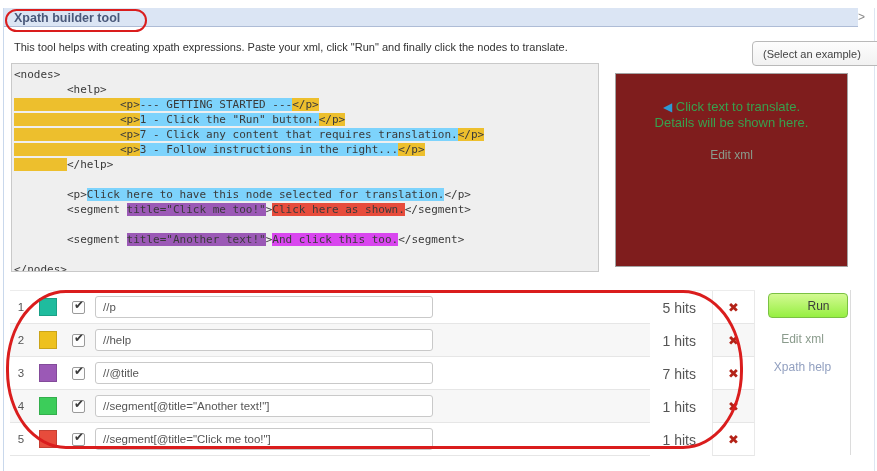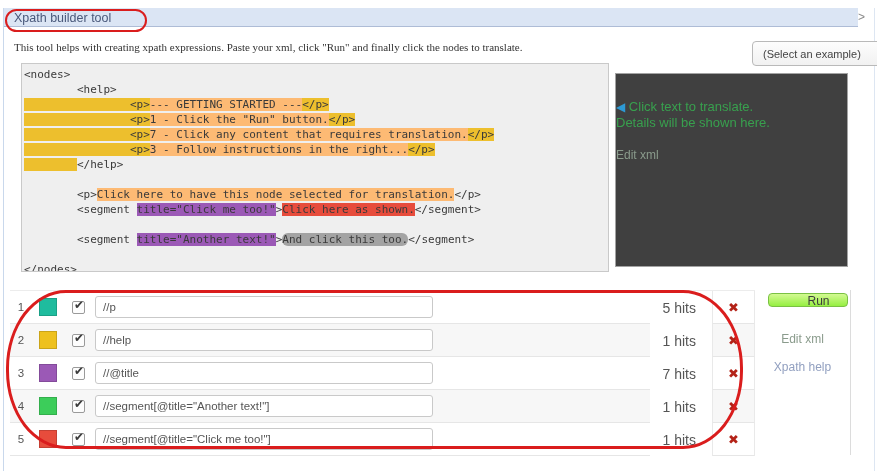--- a/index.html
+++ b/index.html
@@ -4,52 +4,52 @@
 <style>
   * { margin:0; padding:0; box-sizing:border-box; }
   body { background:#fff; font-family:"Liberation Sans", sans-serif; }
   .page { position:relative; width:877px; height:471px; background:#fff; overflow:hidden; }
 
   
   .panel-border-left  { position:absolute; left:3px;  top:8px; bottom:0; width:1px; background:#c9d8ec; }
   .panel-border-right { position:absolute; left:874px; top:8px; bottom:0; width:1px; background:#dde6f2; }
   .header-bar { position:absolute; left:4px; top:8px; width:854px; height:19px;
                 background:#dbe5f4; border-bottom:1px solid #aebcd6; }
-  .header-title { position:absolute; left:14px; top:11px; font-size:12.5px; font-weight:normal; color:#49587a; }
+  .header-title { position:absolute; left:14px; top:11px; font-size:12.5px; font-weight:bold; color:#49587a; }
   .collapse-icon { position:absolute; left:858px; top:10px; font-size:12px; color:#8a8a8a; }
 
   
   .oval { position:absolute; border:3px solid #da1d1d; background:transparent; pointer-events:none; }
   .oval-title { left:5px; top:9px; width:142px; height:23px; border-radius:13px; border-width:2.5px; }
   .oval-list  { left:6px; top:290px; width:737px; height:159px; border-radius:60px / 78px; }
 
-  .intro { position:absolute; left:14px; top:41px; font-size:11px; color:#333;font-family:Liberation Serif, serif; }
+  .intro { position:absolute; left:14px; top:41px; font-size:11px; color:#333; }
 
   
   .dropdown { position:absolute; left:712px; top:41px; width:147px; height:25px;
               border:1px solid #b9b9b9; border-radius:4px;
               background:linear-gradient(#fdfdfd,#f1f1f1); cursor:pointer;
               display:flex; align-items:center;margin-left:40px; }
   .dropdown-label { font-size:11px; color:#444; padding-left:10px; flex:1; }
   .dropdown-caret { font-size:8px; color:#555; padding-right:9px; }
 
   
-  .codebox { position:absolute; left:21px; top:63px; width:588px; height:209px;
+  .codebox { position:absolute; left:11px; top:63px; width:588px; height:209px;
              background:#efefef; border:1px solid #c9c9c9; padding:3px 0 0 2px; overflow:hidden; }
   .code-line { white-space:pre; font-family:"DejaVu Sans Mono", monospace;
                font-size:11px; line-height:15px; min-height:15px; color:#3a3a3a; }
   .hl-y { background:#edbf2d; }
-  .hl-t { background:#fdba74; }
+  .hl-t { background:#7dd3fc; }
   .hl-p { background:#9b59b6; }
   .hl-r { background:#e74c3c; }
-  .hl-g { background:#a3a3a3;border-radius:6px; }
+  .hl-g { background:#d946ef; }
 
   
   .rightbox { position:absolute; left:615px; top:73px; width:233px; height:194px;
-              background:#404040; border:1px solid #a3a3a3; text-align:left; }
+              background:#7f1d1d; border:1px solid #a3a3a3; text-align:center; }
   .rightbox .msg { margin-top:25px; font-size:13px; color:#38a04e; line-height:16px; }
   .rightbox .arrow { color:#2d99d4; font-size:12px; }
   .rightbox .editlink { margin-top:17px; font-size:12px; color:#8a9b8c; display:inline-block; cursor:pointer; }
 
   
   .xpath-list { position:absolute; left:10px; top:290px; width:745px; border-top:1px solid #ececec; }
   .row { display:flex; height:33px; }
   .row-main { width:640px; display:flex; align-items:center; border-bottom:1px solid #e6e6e6; }
   .row-hits { width:62px; background:#fff; display:flex; align-items:center;
               justify-content:flex-end; padding-right:16px; font-size:14px; color:#555; }
@@ -61,21 +61,21 @@
   .cb { width:13px; height:13px; margin-left:15px; border:1px solid #9a9a9a; border-radius:2px;
         background:#fdfdfd; position:relative; cursor:pointer; flex-shrink:0; }
   .cb .check { position:absolute; left:1px; top:-4px; font-size:12px; color:#3a3a3a; }
   .xpath-input { margin-left:10px; width:338px; height:22px; border:1px solid #c9c9c9; border-radius:3px;
                  font-size:11.5px; color:#555; padding:0 7px; background:#fff;
                  font-family:"Liberation Sans", sans-serif; }
   .delete-btn { font-size:13px; color:#b42318; cursor:pointer; line-height:13px; }
 
   
   .col-divider { position:absolute; left:850px; top:290px; width:1px; height:165px; background:#dcdcdc; }
-  .run-btn { position:absolute; left:768px; top:293px; width:80px; height:14px;
+  .run-btn { position:absolute; left:768px; top:293px; width:80px; height:25px;
              border:1px solid #7ac143; border-radius:4px; font-size:12px; color:#3c3c3c;
              background:linear-gradient(#d3fa92,#96ef42); cursor:pointer;
              font-family:"Liberation Sans", sans-serif;padding-left:21px; }
   .side-link { position:absolute; left:755px; width:95px; text-align:center; font-size:12px; cursor:pointer; }
   .link-editxml { top:332px; color:#8a9b8c; }
   .link-xpathhelp { top:360px; color:#92a0c0; }
 </style>
 </head>
 <body>
 

